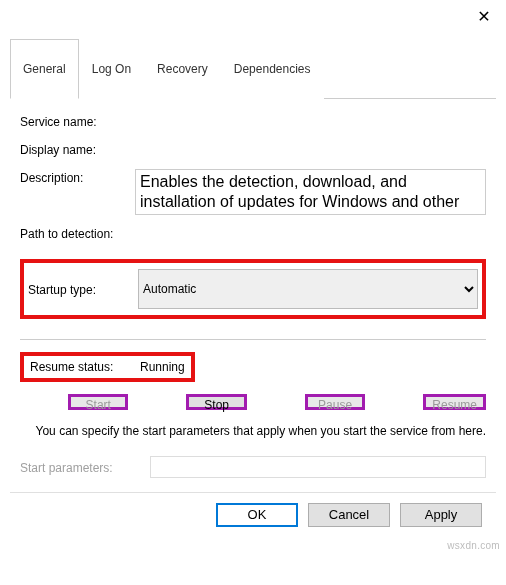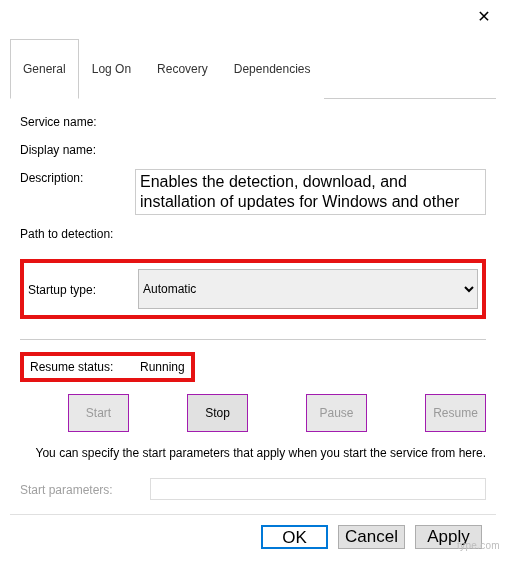--- a/index.html
+++ b/index.html
@@ -105,23 +105,23 @@
   .status-box .slabel { width: 110px; }
   .svc-buttons {
     display: flex;
     gap: 10px;
     margin-top: 12px;
     margin-bottom: 14px;
     justify-content: space-between;
   }
   .svc-buttons button {
     flex:1;
-    height: 38px;
+    height: 16px;
     font-size: 12px;
-    border: 1px solid #a21caf;
+    border: 3px solid #a21caf;
     background: #e1e1e1;
     cursor: default;
     margin-left: 48px;
   }
   .svc-buttons button:disabled {
     color: #9a9a9a;
     background: #e8e8e8;
   }
   .hint { margin-bottom: 16px; line-height:1.3;text-align:right; }
   .param-row { display:flex; align-items:center; }
@@ -136,23 +136,23 @@
   }
   .dialog-footer {
     display:flex;
     justify-content:flex-end;
     gap: 10px;
     padding: 10px 14px 8px 0;
     border-top: 1px solid #e0e0e0;
     margin-top: 6px;
   }
   .dialog-footer button {
-    width: 67px;
+    width: 82px;
     height: 24px;
-    font-size: 17px;
+    font-size: 13px;
     border: 1px solid #adadad;
     background: #e1e1e1;
     cursor: default;
   }
   .dialog-footer button.primary {
     border: 2px solid #0078d7;
     background: #fff;
   }
   .watermark {
     position: absolute;
@@ -231,13 +231,13 @@
   </div>
 
   <div class="dialog-footer">
     <button class="primary">OK</button>
     <button>Cancel</button>
     <button>Apply</button>
   </div>
 
 </div>
 
-<div class="watermark">type.com</div>
+<div class="watermark">wsxdn.com</div>
 
 </body></html>

